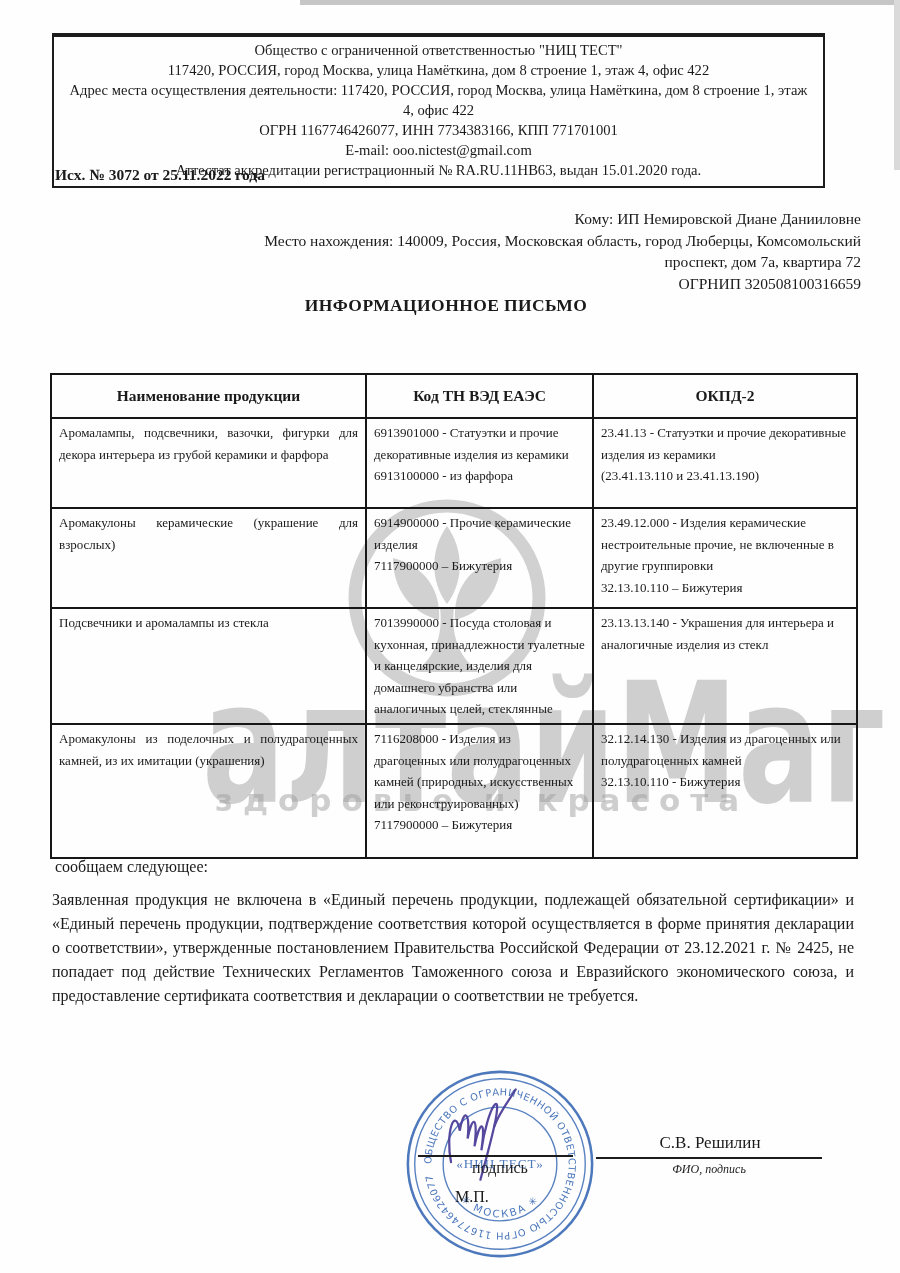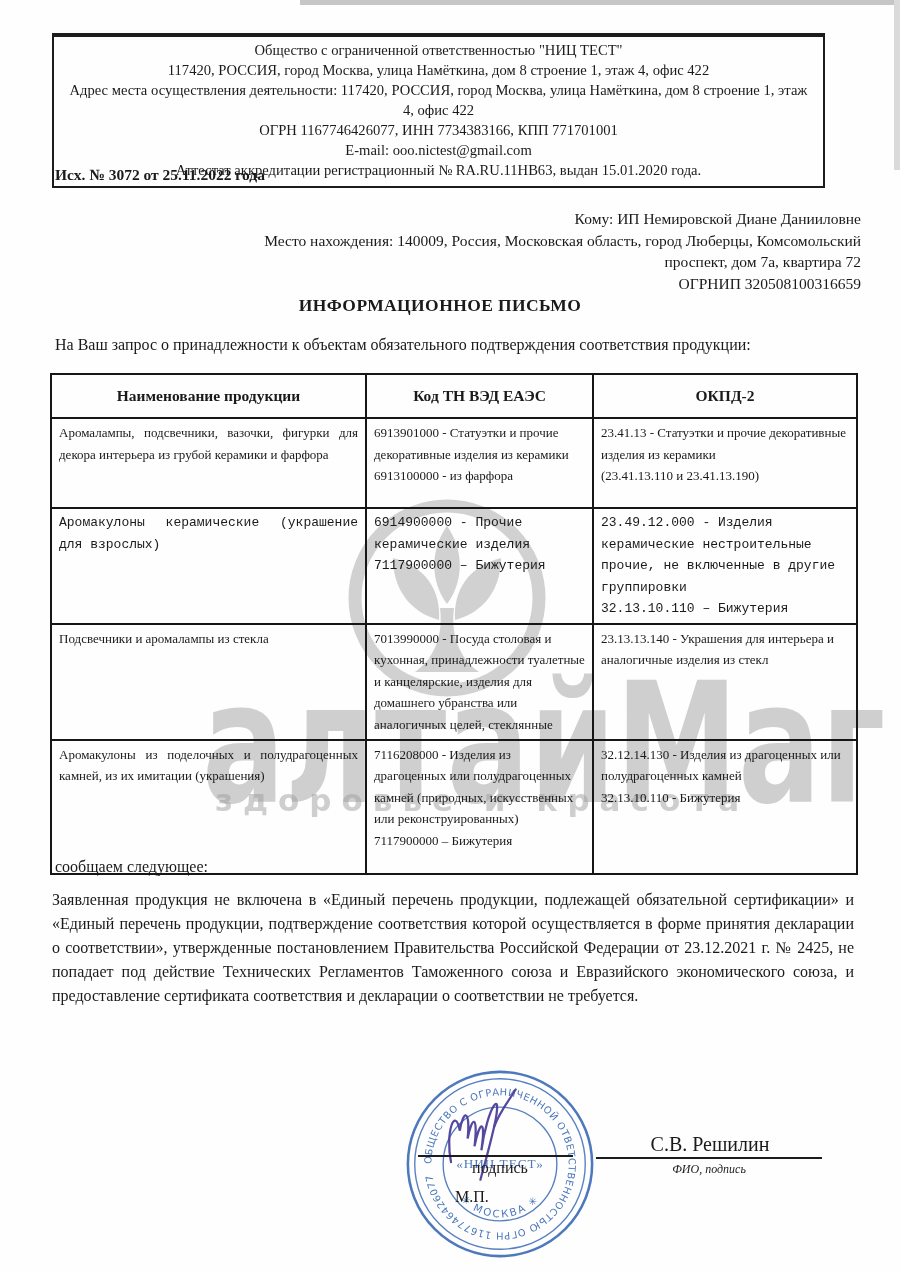--- a/index.html
+++ b/index.html
@@ -37,52 +37,52 @@
     border:2px solid #1c1c1c;border-top-width:4px;
     padding:3px 10px 6px 10px;text-align:center;
     font-size:14.6px;line-height:20px;white-space:pre-line;
   }
   .outgoing{left:55px;top:166px;font-size:15.5px;font-weight:bold;}
   .addressee{
     left:222px;top:208px;width:600px;text-align:right;
     font-size:15.5px;line-height:21.5px;white-space:pre-line;margin-left:39px;
   }
   .doc-title{left:0;top:295px;width:880px;text-align:center;
-    font-size:17.5px;font-weight:bold;letter-spacing:0.4px;}
+    font-size:17.5px;font-weight:bold;letter-spacing:0.4px;padding-left:6px;}
   .intro{left:55px;top:336px;width:800px;font-size:16px;}
 
   table.codes{
     position:absolute;left:50px;top:373px;width:806px;
     border-collapse:collapse;table-layout:fixed;background:transparent;
   }
   table.codes th, table.codes td{
     border:2px solid #161616;padding:3px 7px;vertical-align:top;
     font-size:13px;line-height:21.5px;
   }
   table.codes th{height:36px;vertical-align:middle;text-align:center;
     font-size:15.5px;font-weight:bold;}
   .col1{width:315px;} .col2{width:227px;} .col3{width:264px;}
   td.cell-name{text-align:justify;}
   td.pre{white-space:pre-line;}
-  tr.r1 td{height:82px;} tr.r2 td{height:92px;font-family:Liberation Mono, monospace;}
+  tr.r1 td{height:82px;} tr.r2 td{height:92px;}
   tr.r3 td{height:108px;} tr.r4 td{height:126px;}
 
   .following{left:55px;top:858px;font-size:16px;}
   .para{left:52px;width:802px;font-size:16px;line-height:24px;
     text-align:justify;}
   .para1{top:888px;}
   .para2{top:1032px;}
 
   .sig-left{left:55px;top:1118px;font-size:16px;line-height:23px;white-space:pre-line;}
   .stamp-box{left:402px;top:1066px;z-index:2;}
   .sig-line-center{left:418px;top:1155px;width:155px;height:2px;background:#1c1c1c;z-index:3;}
   .sig-label-center{left:455px;top:1159px;width:90px;text-align:center;
     font-size:16px;color:#222;z-index:3;}
   .mp{left:455px;top:1188px;width:90px;font-size:16px;z-index:3;}
-  .sig-name-right{left:600px;top:1133px;width:220px;text-align:center;font-size:20px;}
+  .sig-name-right{left:600px;top:1133px;width:220px;text-align:center;font-size:17px;}
   .sig-line-right{left:596px;top:1157px;width:226px;height:2px;background:#1c1c1c;}
   .sig-label-right{left:596px;top:1162px;width:226px;text-align:center;
     font-size:12px;color:#222;font-style:italic;}
 </style>
 </head>
 <body>
 
 <div class="page">
 
   <div class="abs scan-edge-top"></div>
@@ -112,21 +112,20 @@
 Аттестат аккредитации регистрационный № RA.RU.11НВ63, выдан 15.01.2020 года.</div>
 
   <div class="abs content outgoing">Исх. № 3072 от 25.11.2022 года</div>
 
   <div class="abs content addressee">Кому: ИП Немировской Диане Данииловне
 Место нахождения: 140009, Россия, Московская область, город Люберцы, Комсомольский проспект, дом 7а, квартира 72
 ОГРНИП 320508100316659</div>
 
   <div class="abs content doc-title">ИНФОРМАЦИОННОЕ ПИСЬМО</div>
 
-  <div class="abs content intro">На Ваш запрос о принадлежности к объектам обязательного подтверждения соответствия продукции:</div>
 
   <table class="codes content">
     <colgroup>
         <col class="col1">
         <col class="col2">
         <col class="col3">
       </colgroup>
     <tbody>
         <tr>
       <th>Наименование продукции</th>

